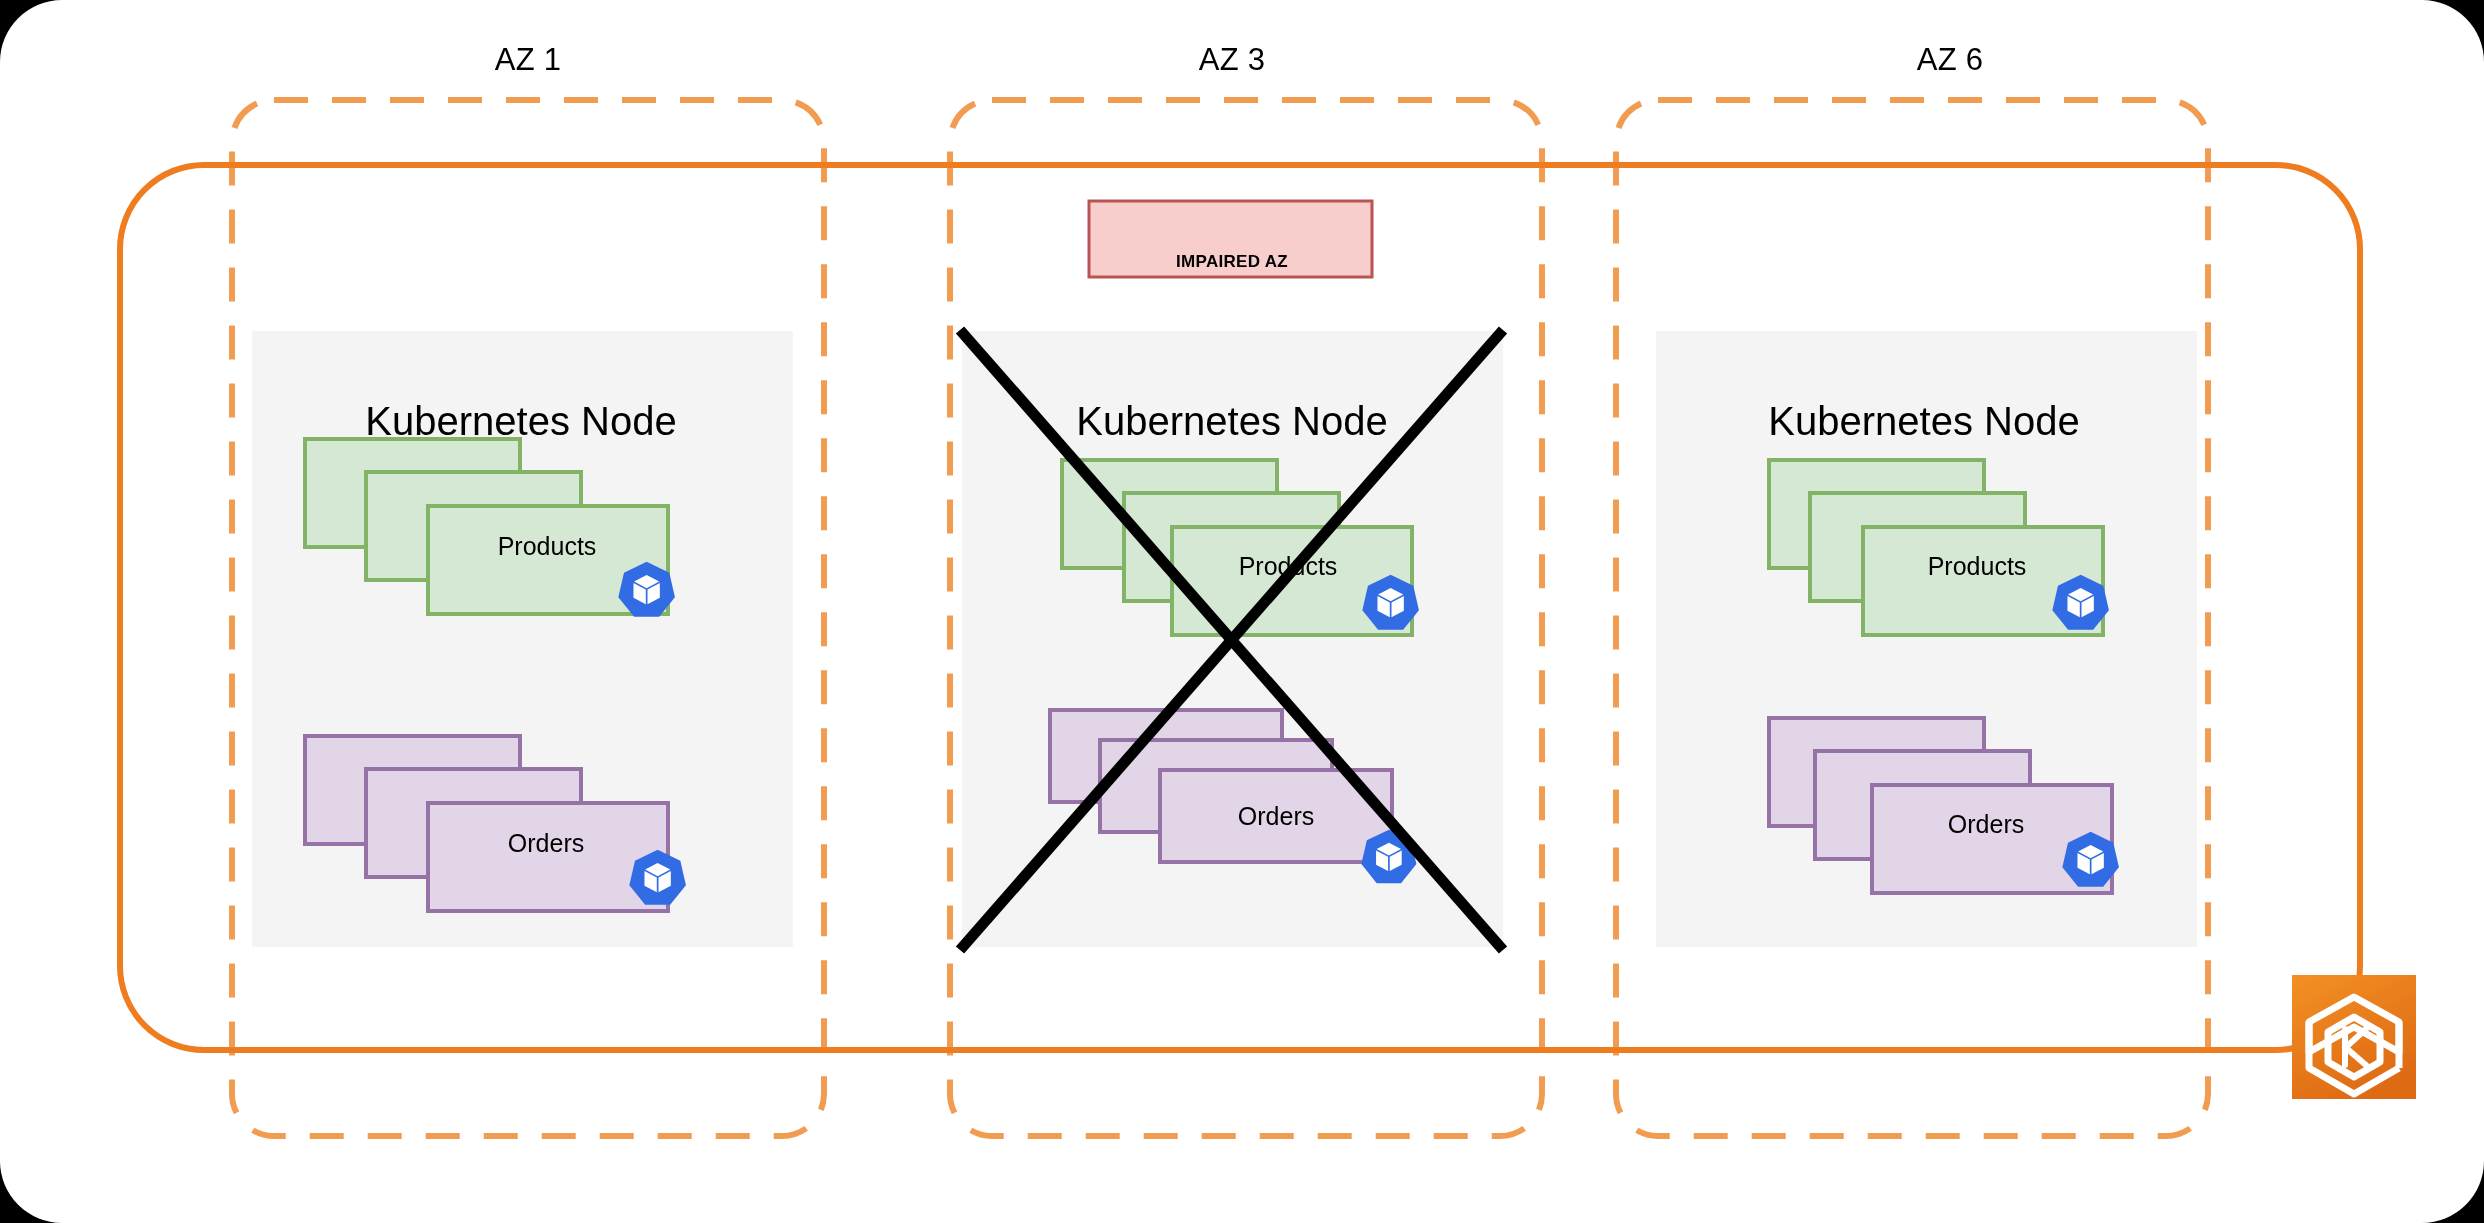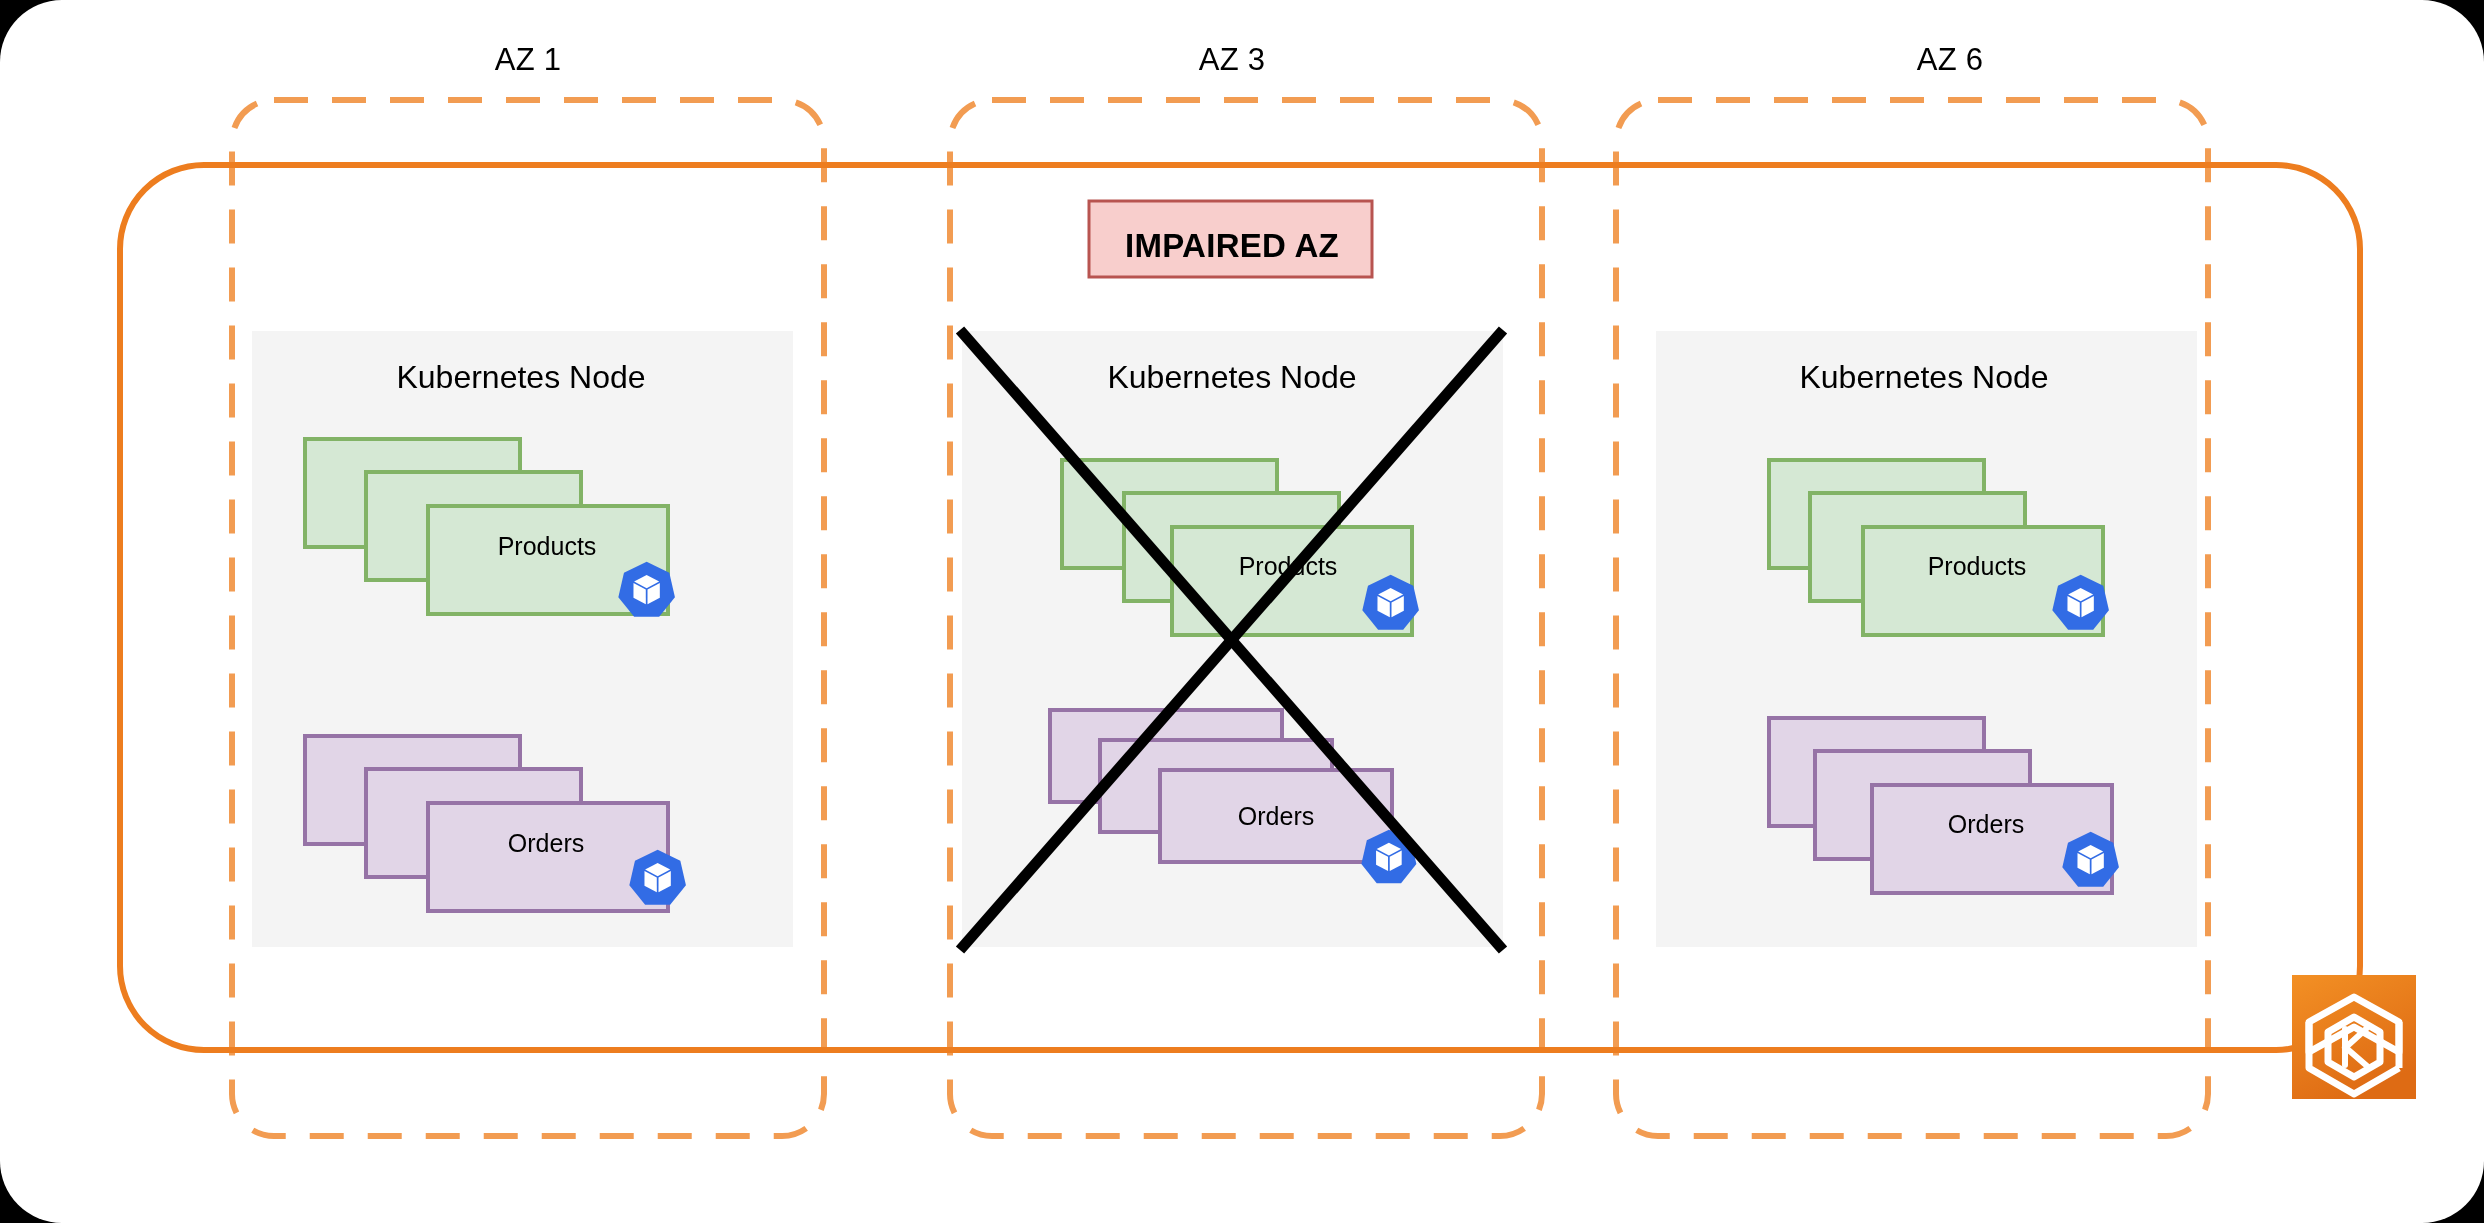--- a/index.html
+++ b/index.html
@@ -36,29 +36,31 @@
     position: absolute;
     color: #000000;
     white-space: nowrap;
     line-height: 1;
   }
   .az-label {
     font-size: 31px;
     letter-spacing: 0.2px;
   }
   .node-label {
-    font-size: 32px;
+    font-size: 40px;
+    margin-top: 40px;
   }
   .pod-label {
     font-size: 25px;
   }
   .impaired-label {
-    font-size: 33px;
+    font-size: 17px;
     font-weight: bold;
     letter-spacing: 0.3px;
+    margin-top: 24px;
   }
   .center {
     transform: translateX(-50%);
   }
 </style>
 </head>
 <body>
 
 <div id="canvas">
   <div class="stage">

